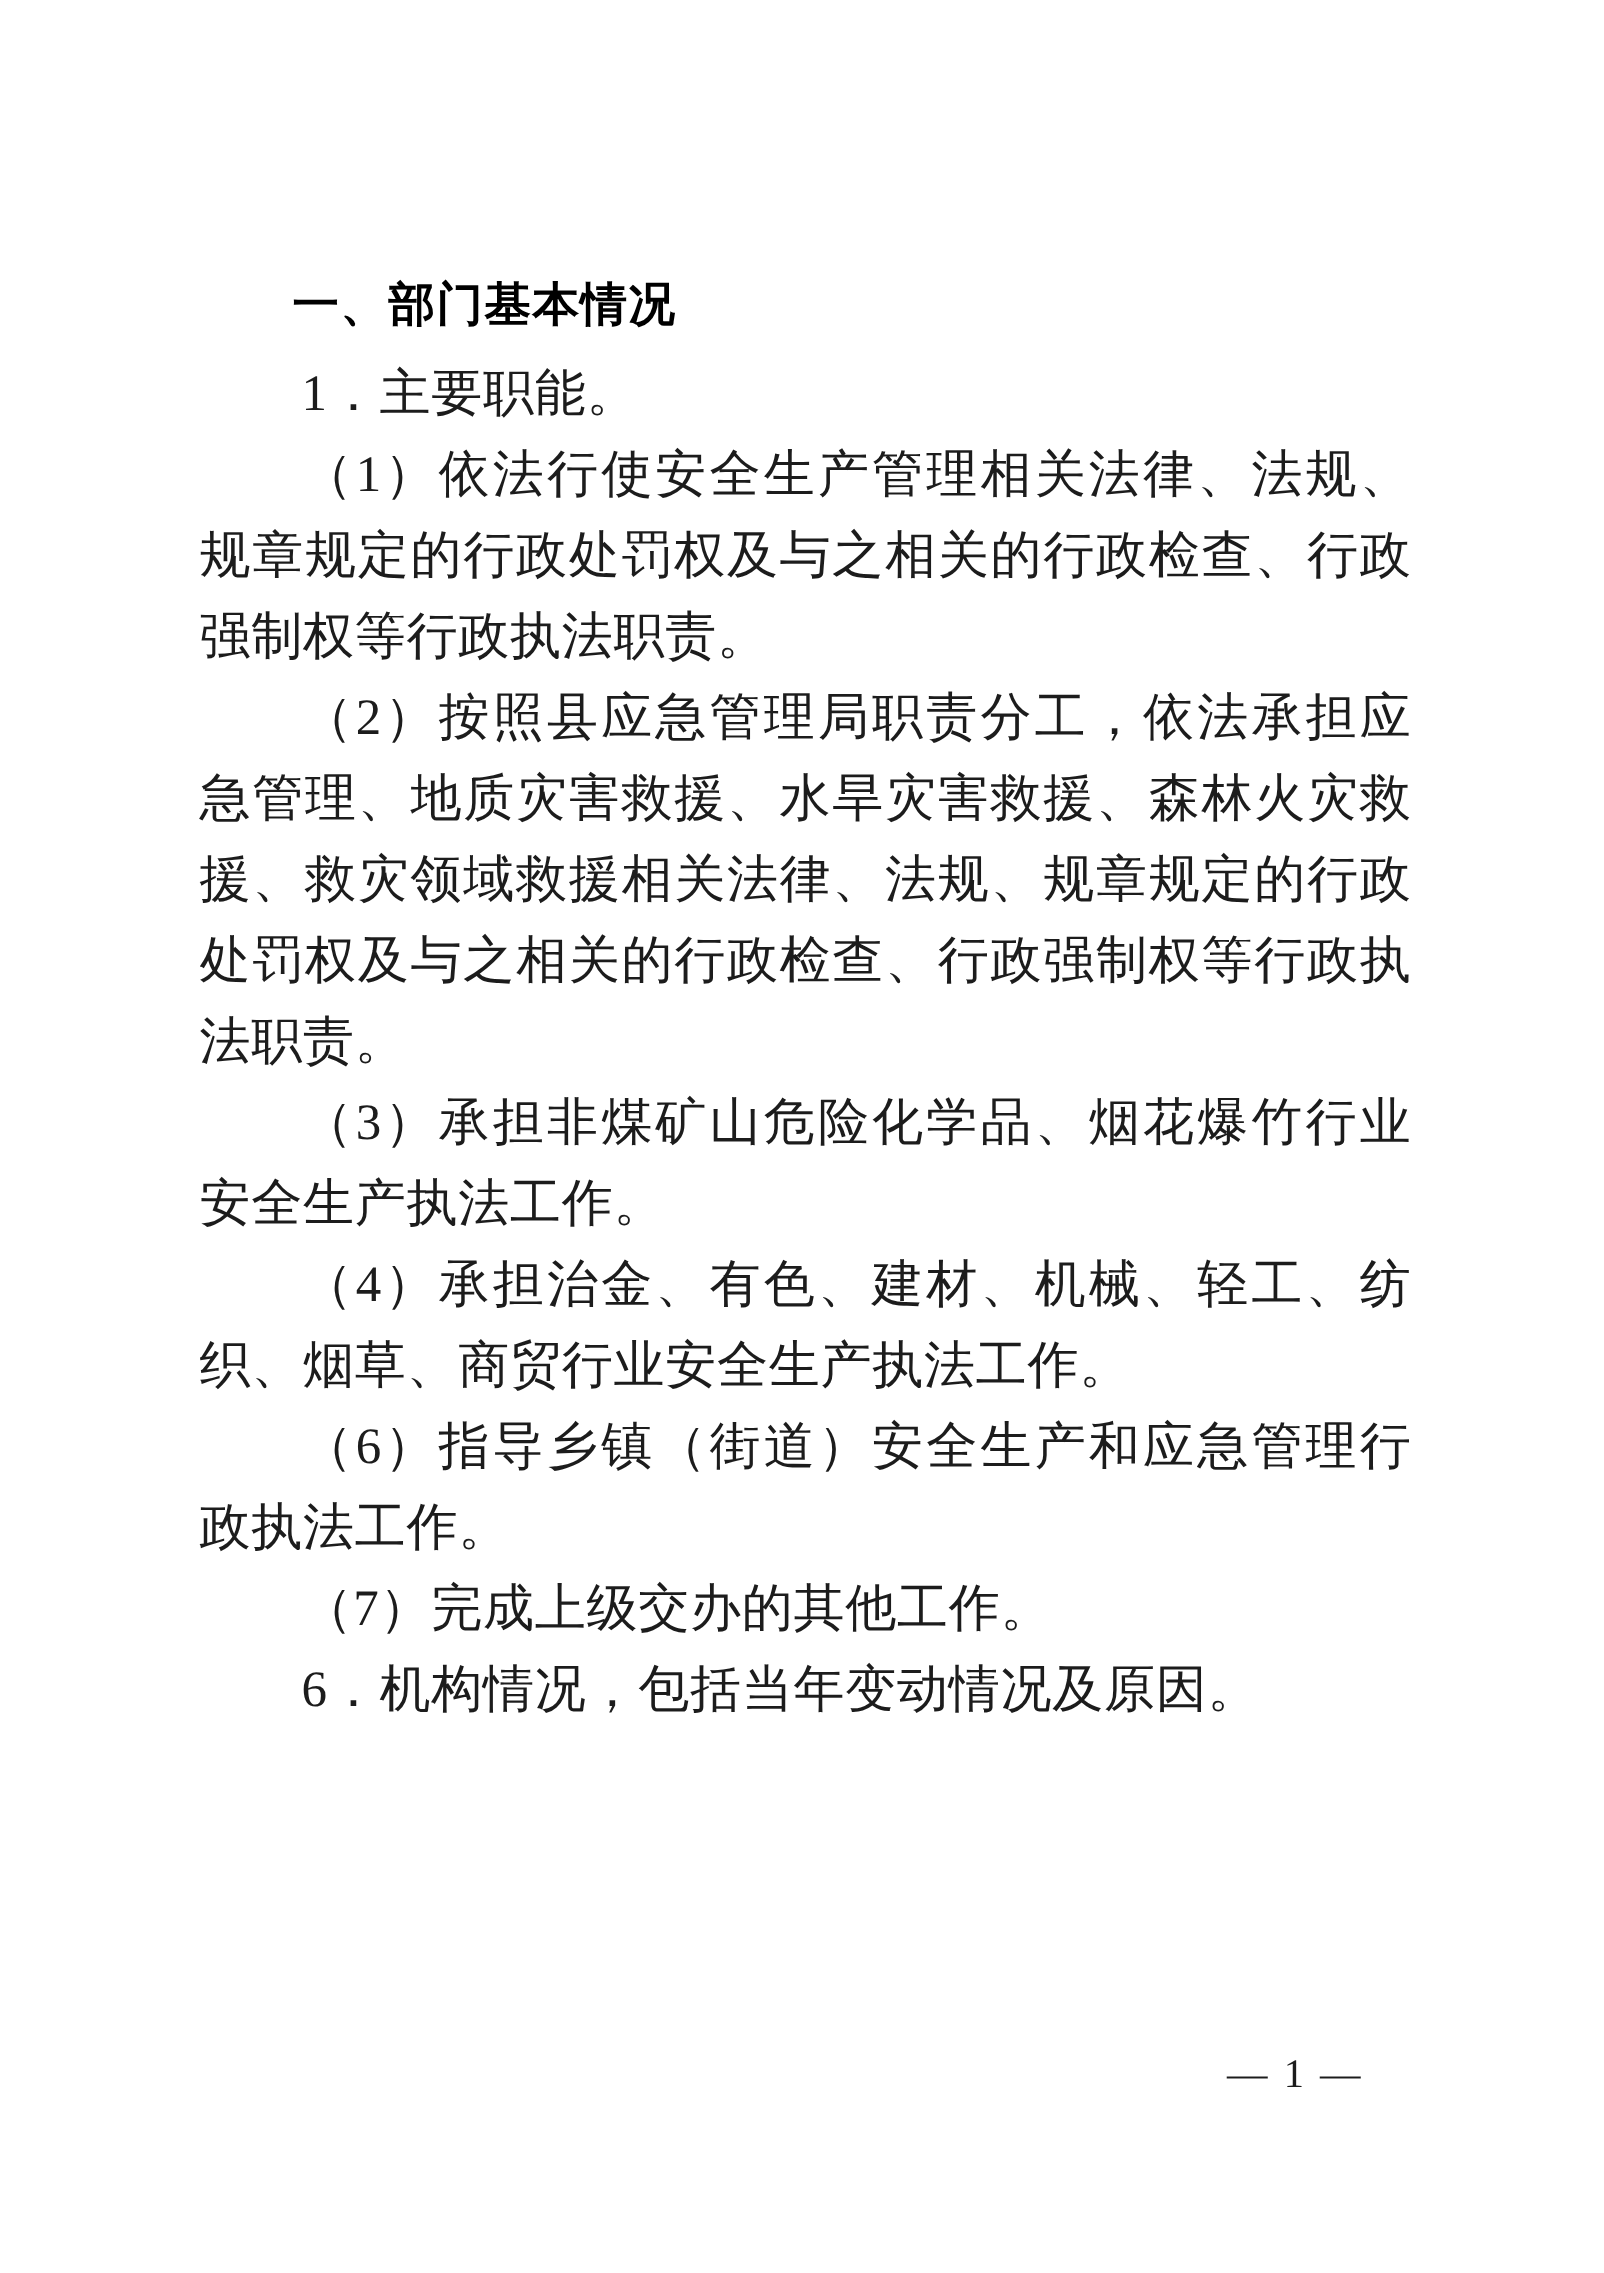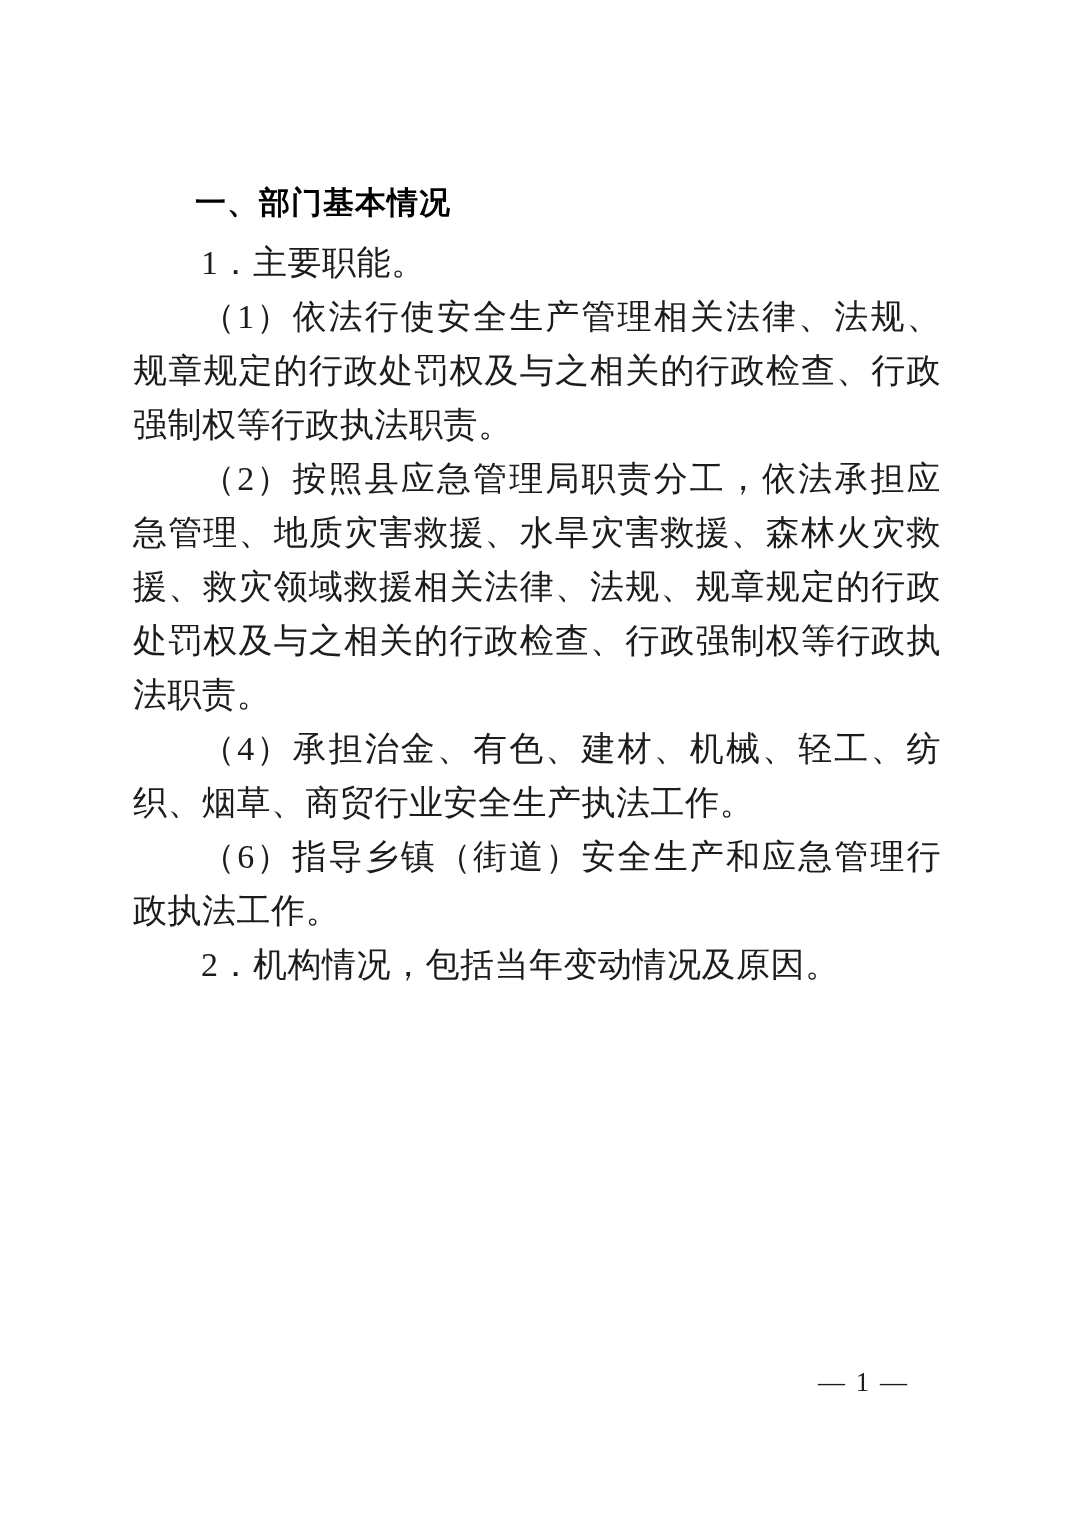--- a/index.html
+++ b/index.html
@@ -55,18 +55,20 @@
 </style>
 </head>
 <body>
 
 <div class="page">
   <div class="content">
     <h1 class="heading">一、部门基本情况</h1>
     <p class="para">1．主要职能。</p>
     <p class="para">（1）依法行使安全生产管理相关法律、法规、规章规定的行政处罚权及与之相关的行政检查、行政强制权等行政执法职责。</p>
     <p class="para">（2）按照县应急管理局职责分工，依法承担应急管理、地质灾害救援、水旱灾害救援、森林火灾救援、救灾领域救援相关法律、法规、规章规定的行政处罚权及与之相关的行政检查、行政强制权等行政执法职责。</p>
+    <p class="para">（3）承担非煤矿山危险化学品、烟花爆竹行业安全生产执法工作。</p>
     <p class="para">（4）承担治金、有色、建材、机械、轻工、纺织、烟草、商贸行业安全生产执法工作。</p>
     <p class="para">（6）指导乡镇（街道）安全生产和应急管理行政执法工作。</p>
-    <p class="para">2．机构情况，包括当年变动情况及原因。</p>
+    <p class="para">（7）完成上级交办的其他工作。</p>
+    <p class="para">6．机构情况，包括当年变动情况及原因。</p>
   </div>
   <div class="footer">— 1 —</div>
 </div>
 
 </body></html>

